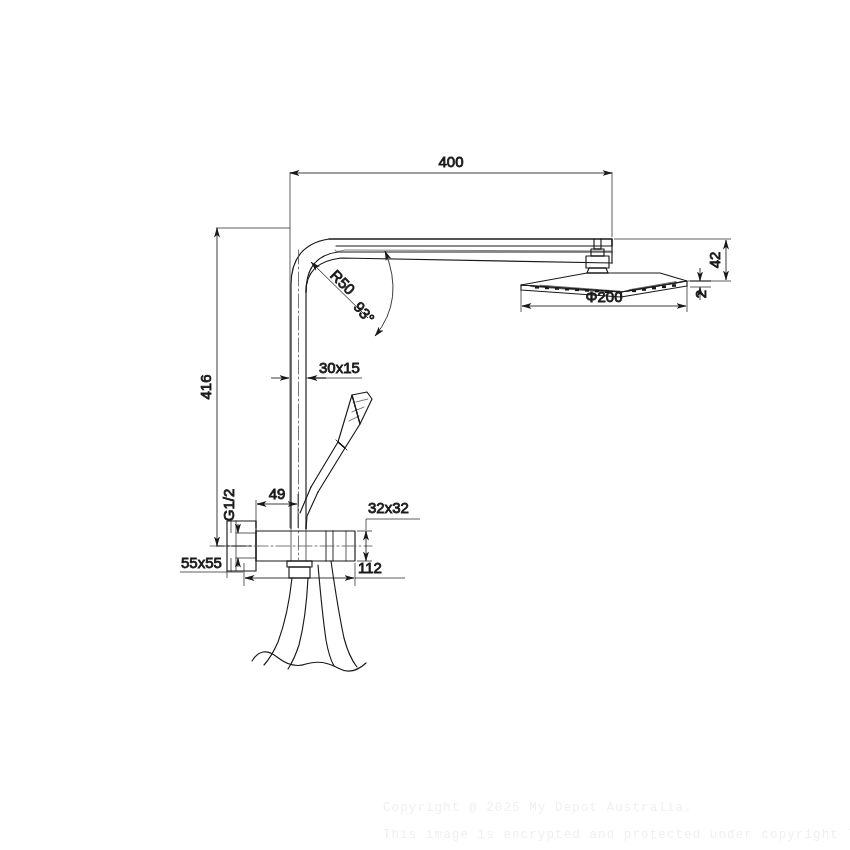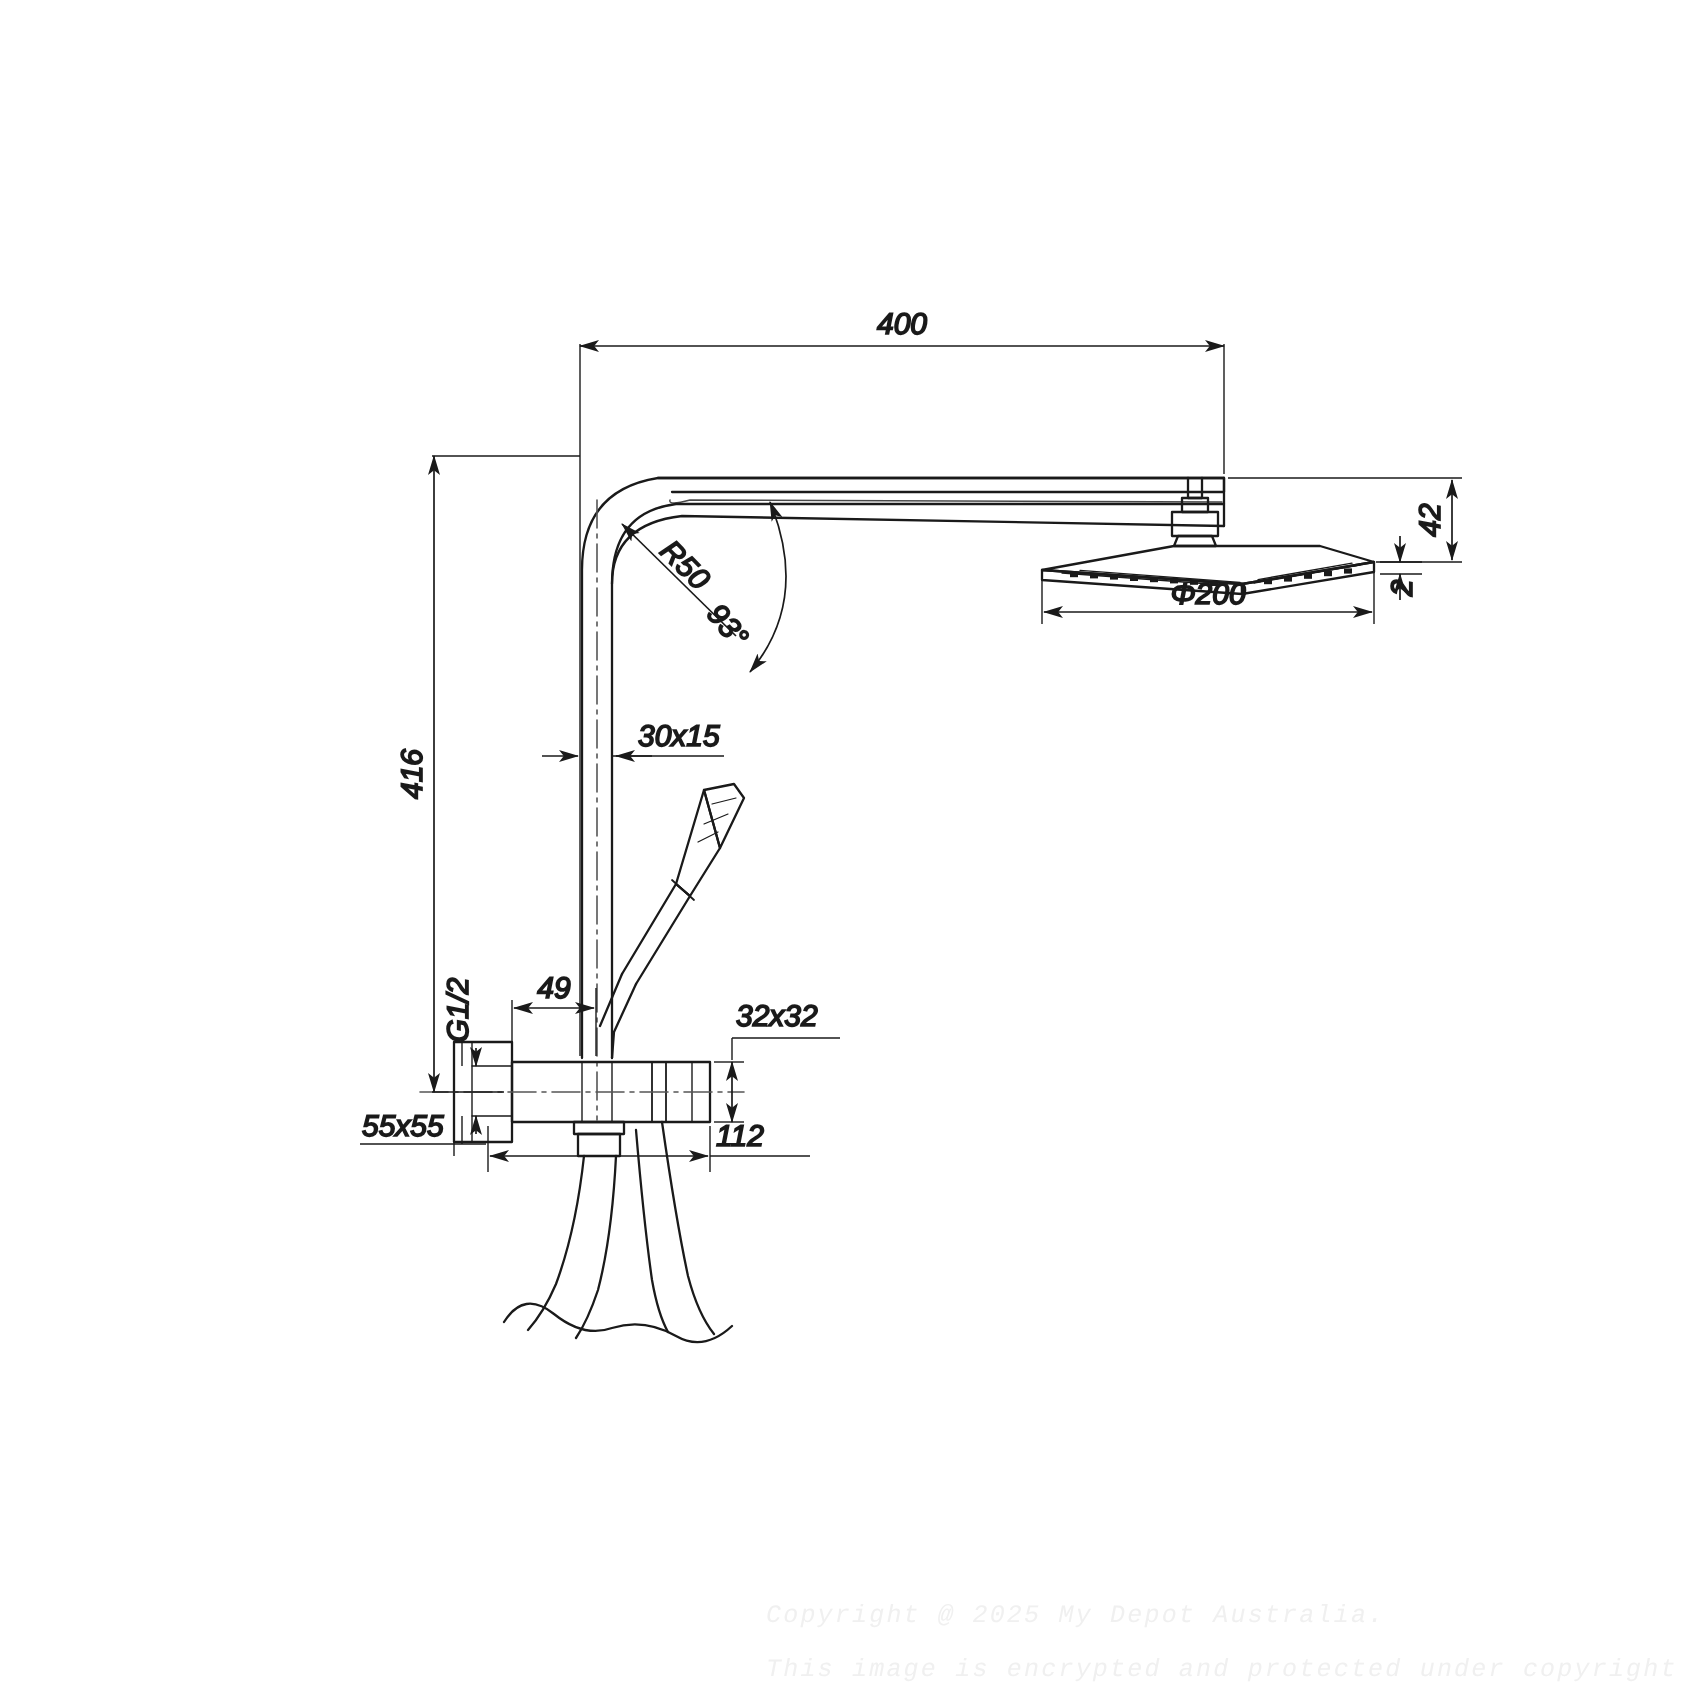--- a/index.html
+++ b/index.html
@@ -13,21 +13,20 @@
     font-family: "Liberation Sans", sans-serif;
     overflow: hidden;
     position: relative;
   }
   #drawing-root {
     position: absolute;
     left: 0;
     top: 0;
     width: 850px;
     height: 850px;
-    font-style: italic;
   }
   svg.tech-drawing {
     display: block;
     width: 850px;
     height: 850px;
   }
   .dim-text {
     font-family: "Liberation Sans", sans-serif;
     font-size: 15px;
     fill: #1a1a1a;

